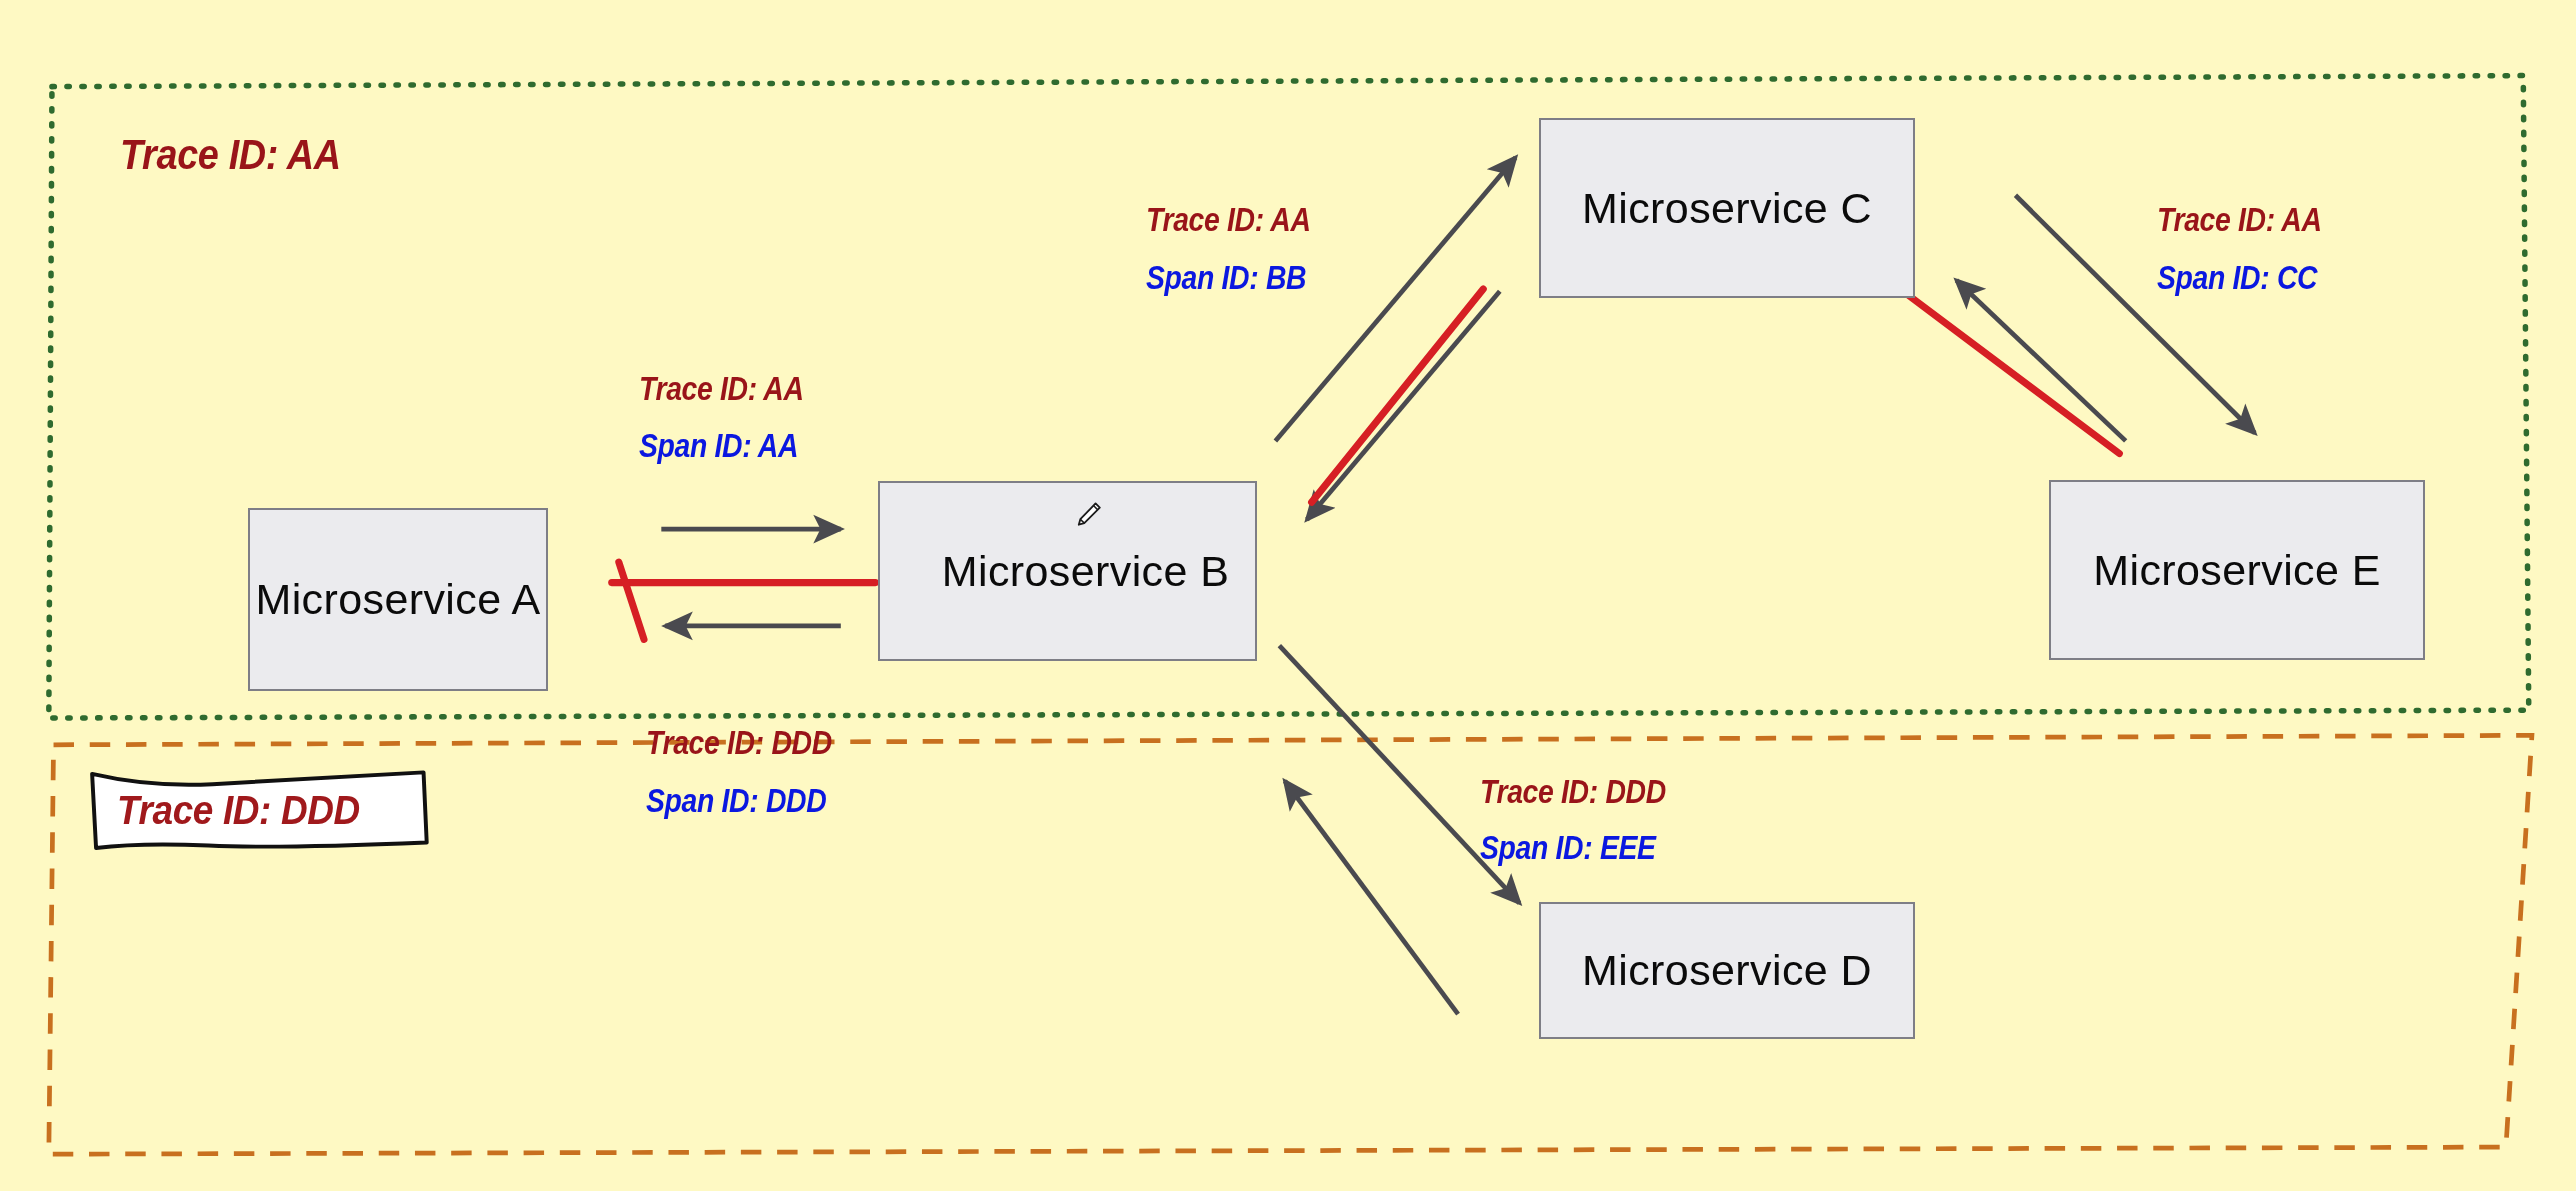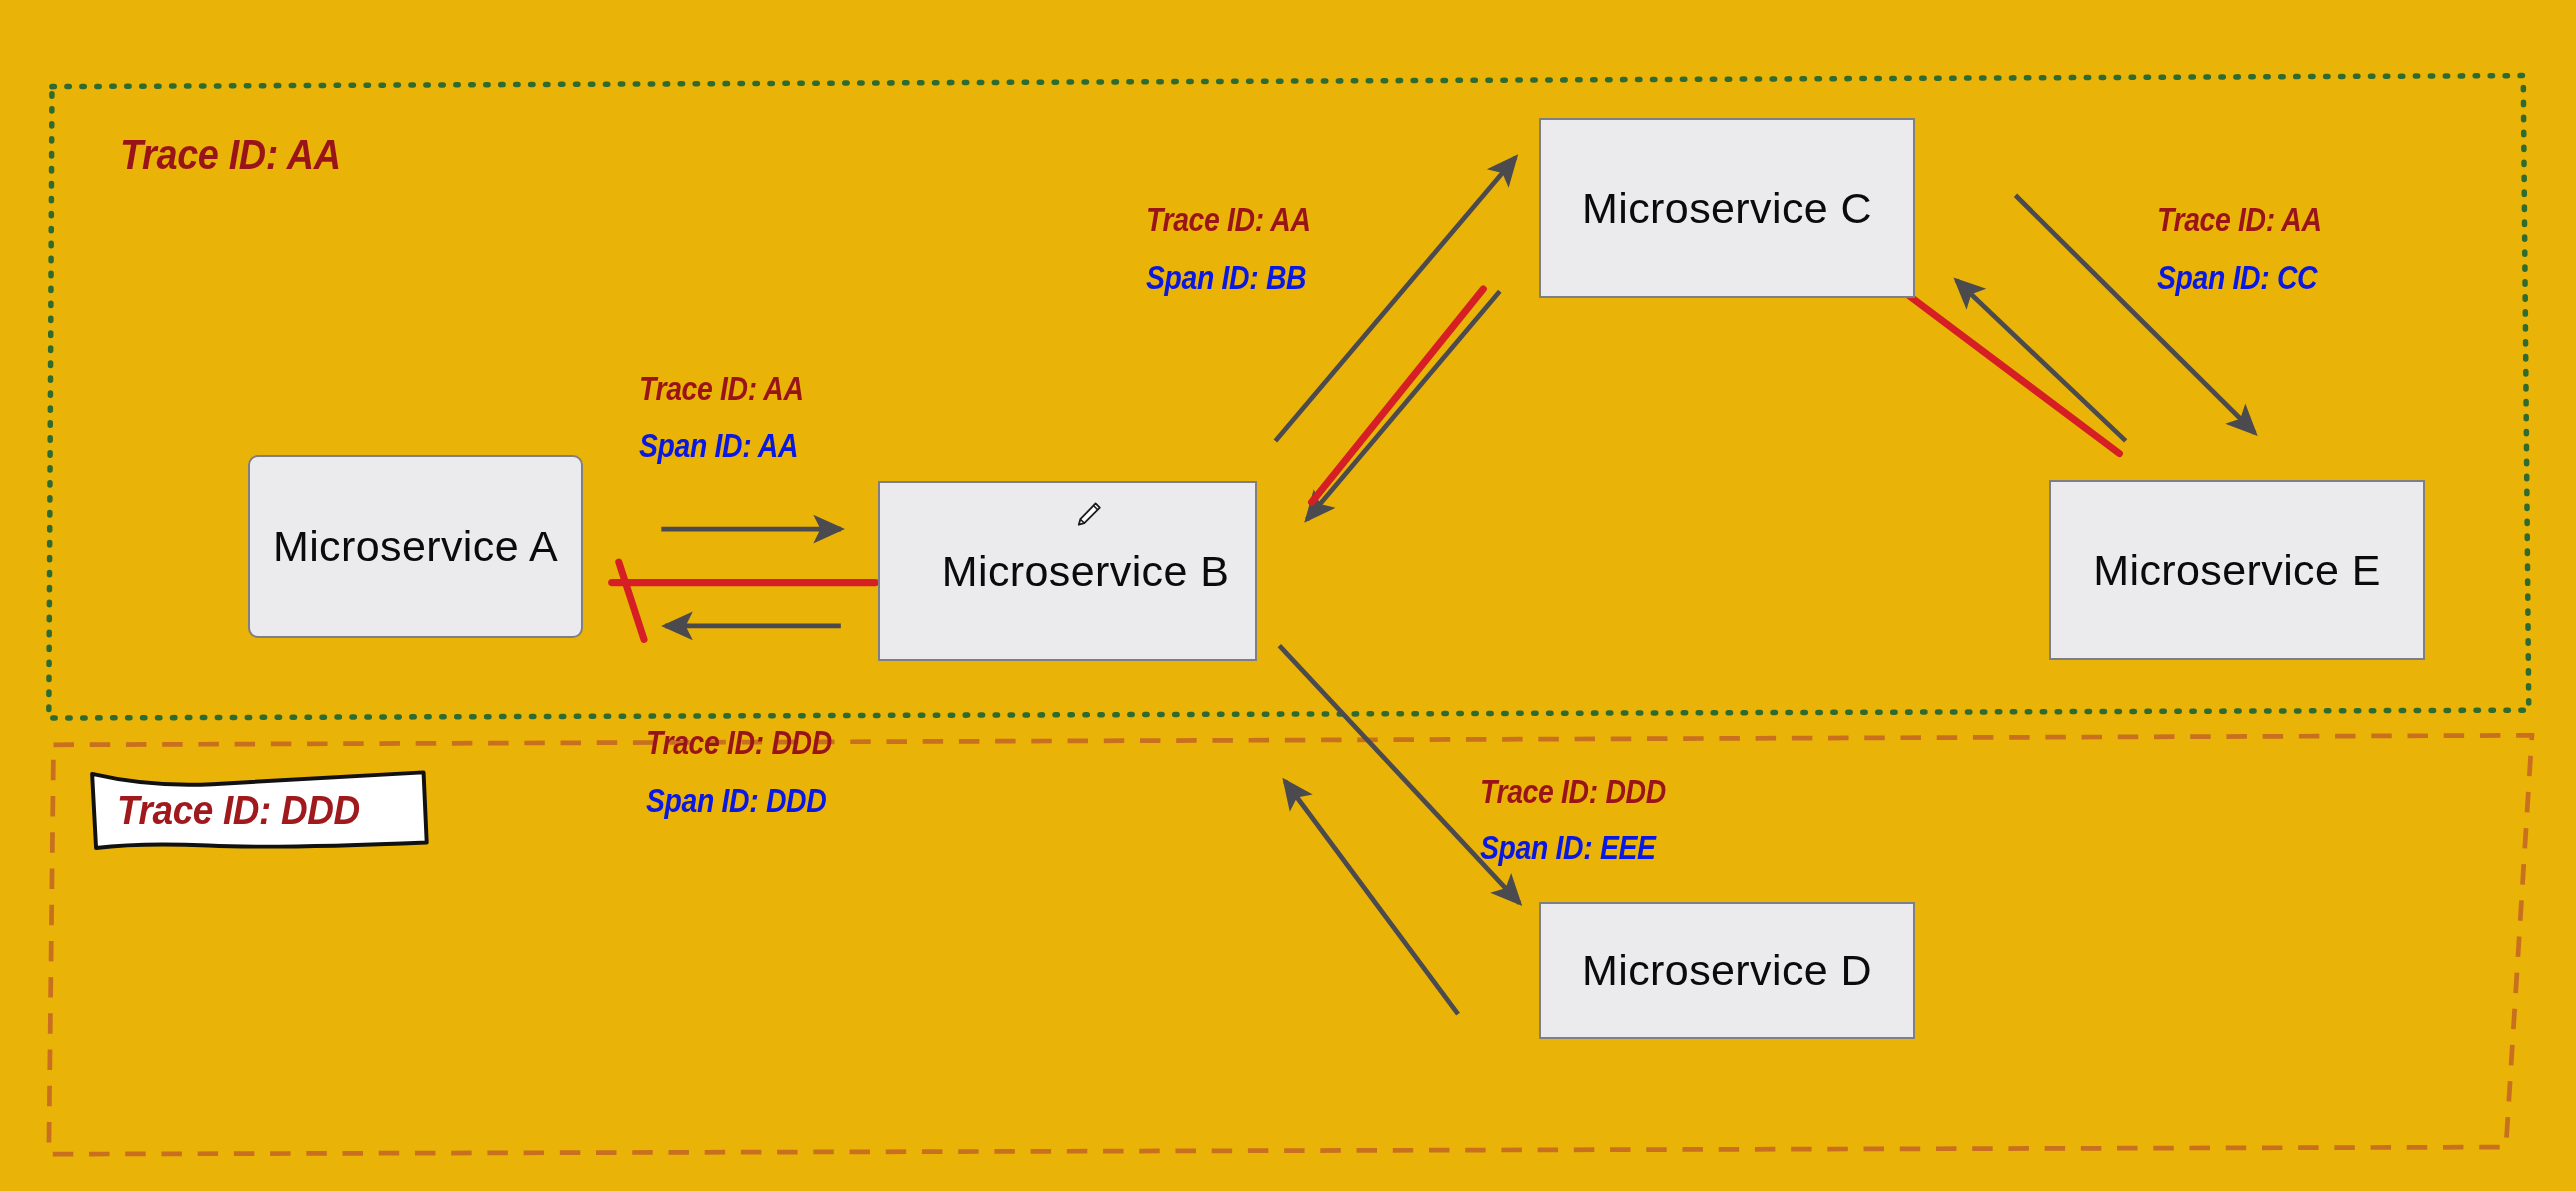--- a/index.html
+++ b/index.html
@@ -7,21 +7,21 @@
     padding: 0;
     background: #ffffff;
   }
   body {
     font-family: "Liberation Sans", sans-serif;
   }
   #stage {
     position: relative;
     width: 2576px;
     height: 1192px;
-    background: #eab308;
+    background: #fef9c3;
     overflow: hidden;
   }
   #wires {
     position: absolute;
     left: 0;
     top: 0;
     width: 2576px;
     height: 1192px;
     pointer-events: none;
   }
@@ -118,21 +118,21 @@
     <line x1="1852" y1="1288" x2="1632" y2="992" stroke="#4a4a4f" stroke-width="6" marker-end="url(#arrowhead)"></line>
 
     <path d="M 117 983 Q 190 1000 270 996 Q 350 992 538 981
              L 542 1070 Q 350 1078 265 1074 Q 180 1070 122 1077 Z" fill="#ffffff" stroke="#111111" stroke-width="5" stroke-linejoin="round"></path>
   </svg>
 
   <div class="trace-title" style="left:120px; top:130px;">Trace ID: AA</div>
 
   <div class="banner-label" style="left:117px; top:787px;">Trace ID: DDD</div>
 
-  <div class="node" style="left:248px; top:455px; width:335px; height:183px;border-radius:10px;">
+  <div class="node" style="left:248px; top:508px; width:300px; height:183px;">
     <span class="node-label">Microservice A</span>
   </div>
 
   <div class="node" style="left:878px; top:481px; width:379px; height:180px;padding-left:36px;">
     <span class="node-label">Microservice B</span>
     <svg class="pencil" style="left:193px; top:15.7px;" viewBox="0 0 24 24">
       <path d="M17.2 3.4 L20.4 6.6 L8.6 18.4 L4.4 19.6 L5.6 15.4 Z" fill="#ffffff" stroke="#1b1b1b" stroke-width="1.4" stroke-linejoin="round"></path>
       <path d="M15.6 5.0 L18.8 8.2" stroke="#1b1b1b" stroke-width="1.2"></path>
       <path d="M5.6 15.4 L8.6 18.4" stroke="#1b1b1b" stroke-width="1.2"></path>
     </svg>

